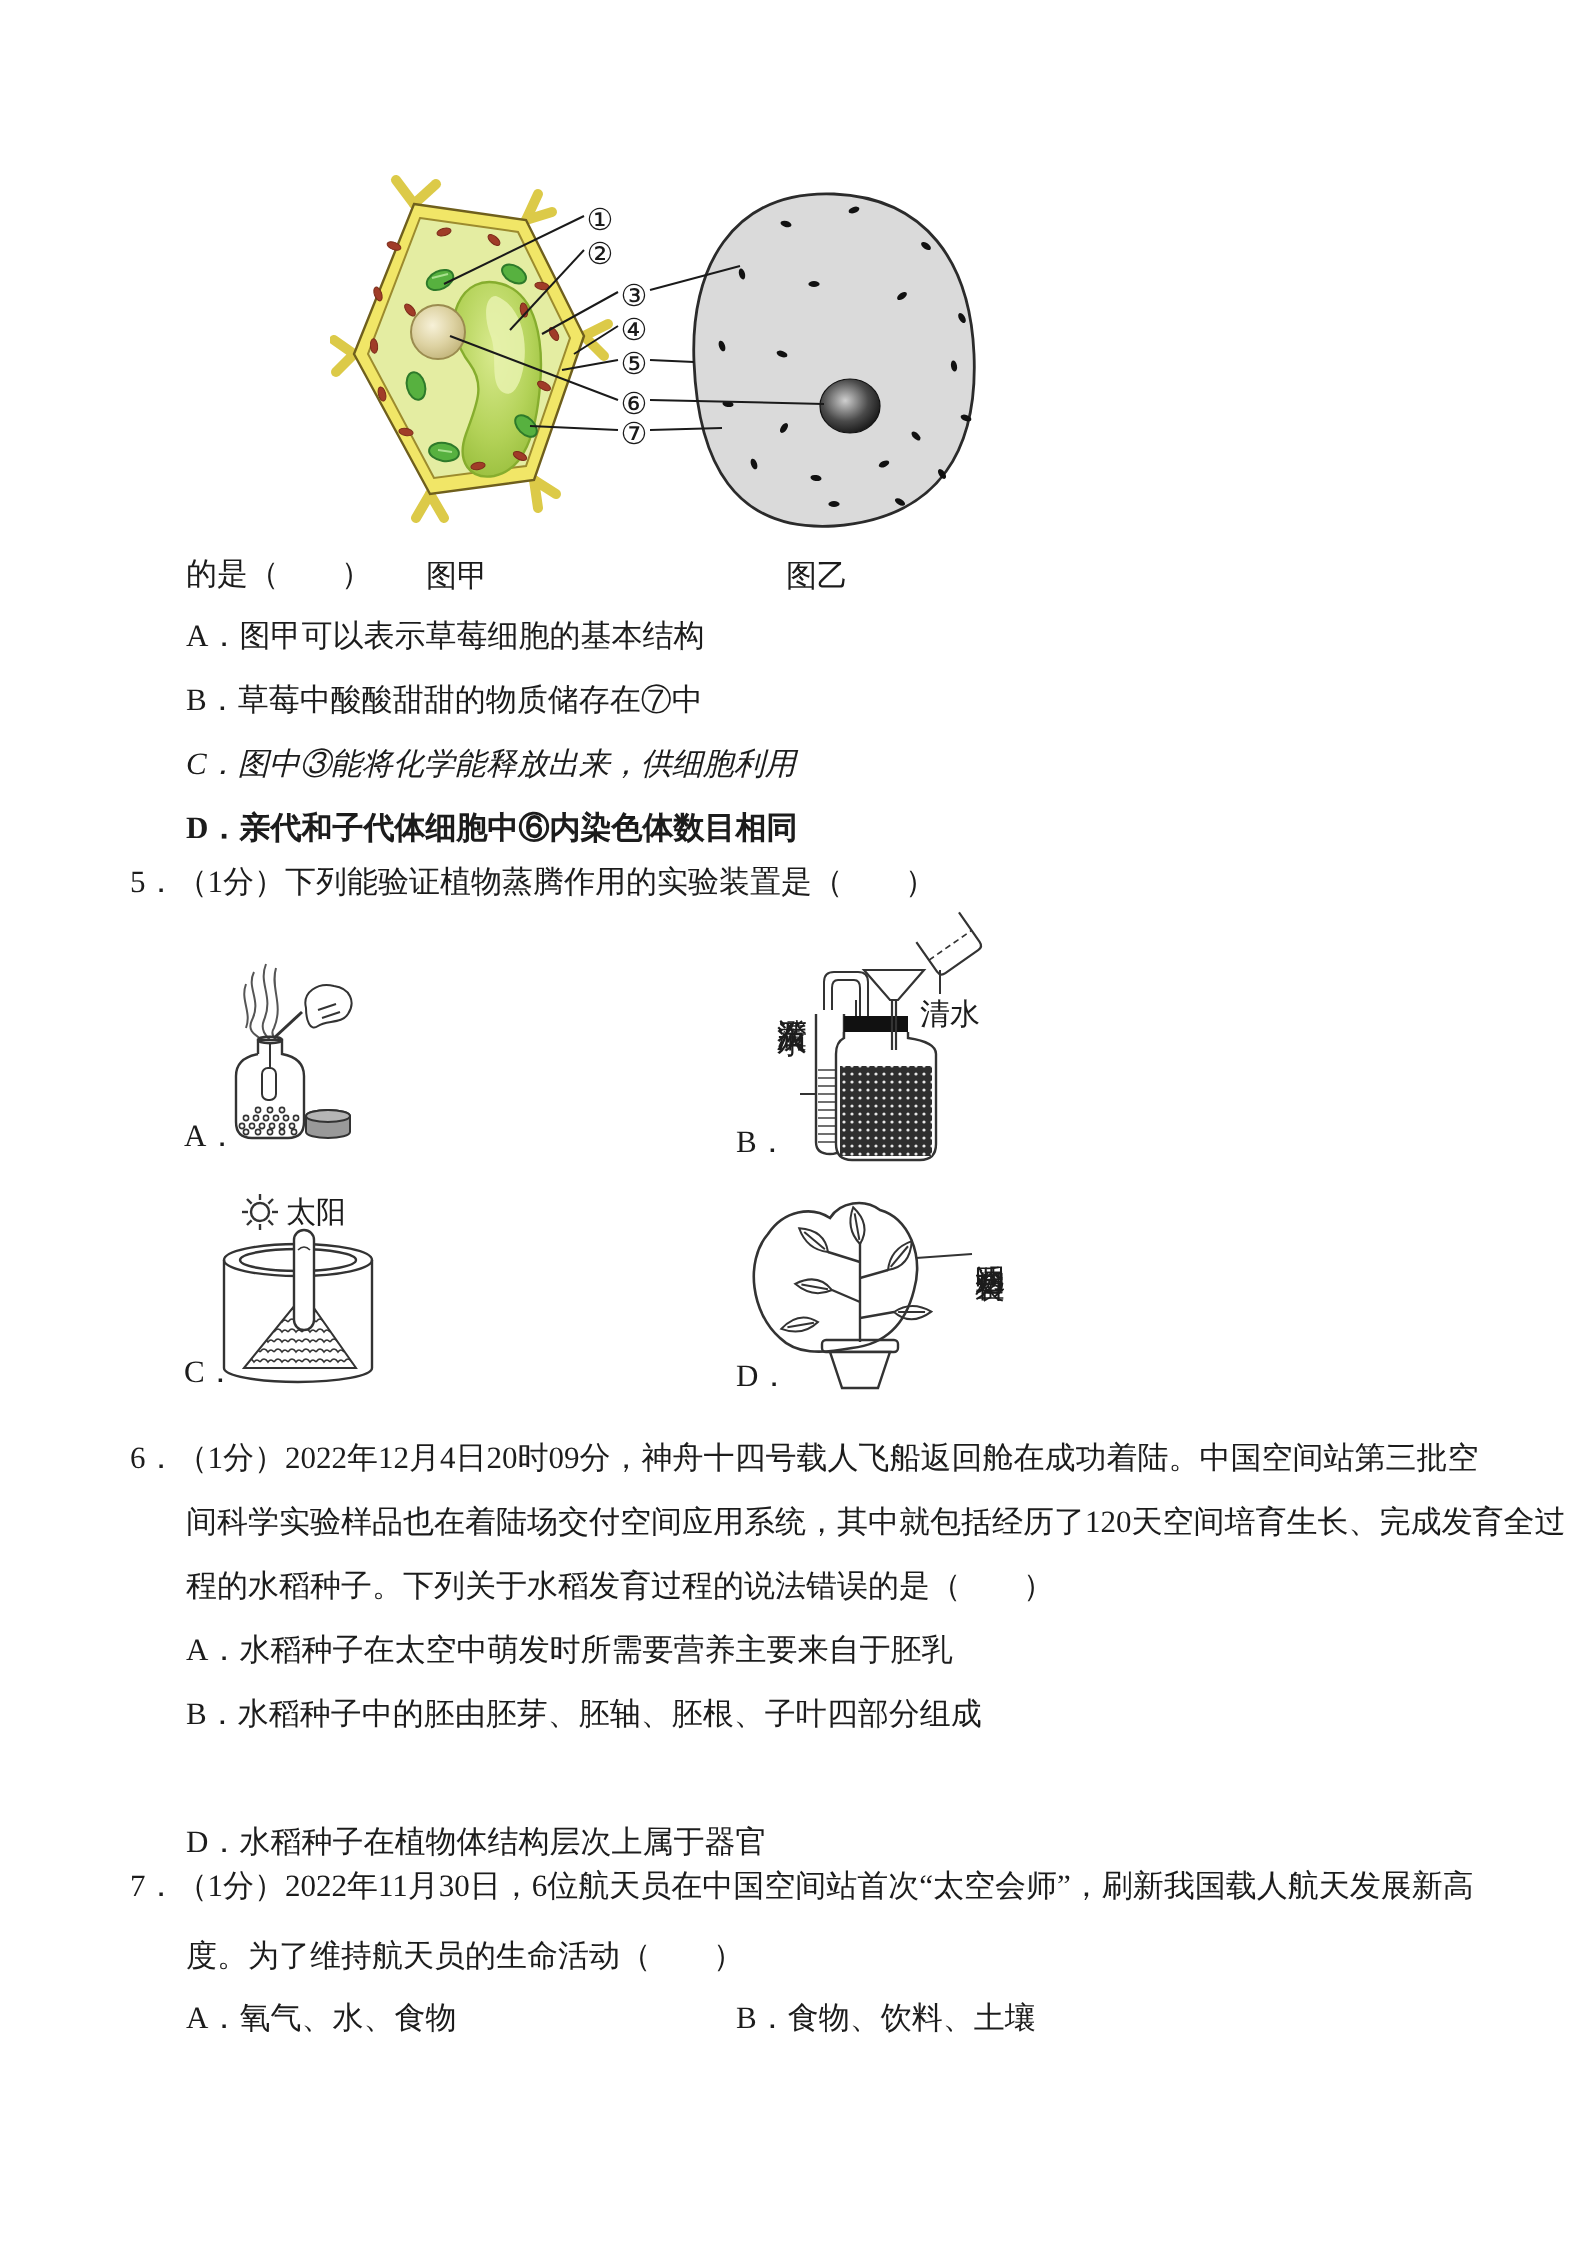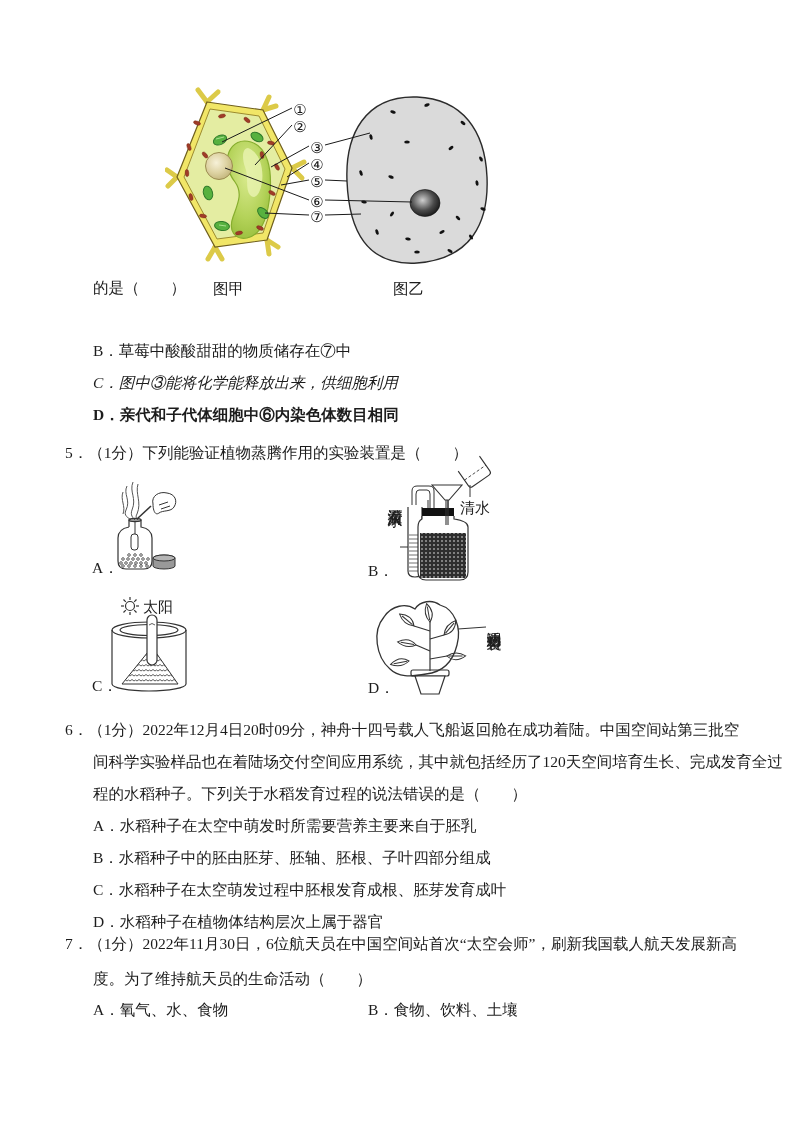--- a/index.html
+++ b/index.html
@@ -142,25 +142,26 @@
       <text x="152" y="102">⑤</text>
       <text x="152" y="122">⑥</text>
       <text x="152" y="137">⑦</text>
     </g>
   </svg>
 
   <div class="t" style="left:93px;top:278px;">的是（　　）</div>
   <div class="t" style="left:213px;top:279px;">图甲</div>
   <div class="t" style="left:393px;top:279px;">图乙</div>
 
+  <div class="t" style="left:93px;top:309px;">A．图甲可以表示草莓细胞的基本结构</div>
   <div class="t" style="left:93px;top:341px;">B．草莓中酸酸甜甜的物质储存在⑦中</div>
   <div class="t" style="left:93px;top:373px;font-style:italic;">C．图中③能将化学能释放出来，供细胞利用</div>
   <div class="t" style="left:93px;top:405px;font-weight:bold;">D．亲代和子代体细胞中⑥内染色体数目相同</div>
 
-  <div class="t" style="left:65px;top:432px;margin-top:11px;">5．（1分）下列能验证植物蒸腾作用的实验装置是（　　）</div>
+  <div class="t" style="left:65px;top:432px;">5．（1分）下列能验证植物蒸腾作用的实验装置是（　　）</div>
 
   <div class="dev" style="left:85px;top:458px;width:125px;height:116px;">
     <svg width="125" height="116" viewBox="0 0 125 116">
       <g stroke="#555" stroke-width="1" fill="none">
         <path d="M42,28 C38,36 46,42 41,52 C38,58 44,60 46,62"></path>
         <path d="M48,24 C44,34 52,40 47,52 C45,57 48,60 50,62"></path>
         <path d="M53,26 C50,36 57,44 52,56 C50,59 52,61 53,62"></path>
         <path d="M38,34 C35,42 41,48 38,56"></path>
       </g>
       <line x1="66" y1="48" x2="52" y2="61" stroke="#333" stroke-width="1.5"></line>
@@ -332,21 +333,20 @@
     </svg>
     <div class="vtext" style="left:126px;top:25px;">透明塑料袋</div>
     <div class="devlabel" style="left:8px;top:83px;">D．</div>
   </div>
 
   <div class="t" style="left:65px;top:720px;">6．（1分）2022年12月4日20时09分，神舟十四号载人飞船返回舱在成功着陆。中国空间站第三批空</div>
   <div class="t" style="left:93px;top:752px;">间科学实验样品也在着陆场交付空间应用系统，其中就包括经历了120天空间培育生长、完成发育全过</div>
   <div class="t" style="left:93px;top:784px;">程的水稻种子。下列关于水稻发育过程的说法错误的是（　　）</div>
   <div class="t" style="left:93px;top:816px;">A．水稻种子在太空中萌发时所需要营养主要来自于胚乳</div>
   <div class="t" style="left:93px;top:848px;">B．水稻种子中的胚由胚芽、胚轴、胚根、子叶四部分组成</div>
-  <div class="t" style="left:93px;top:880px;">C．水稻种子在太空萌发过程中胚根发育成根、胚芽发育成叶</div>
   <div class="t" style="left:93px;top:912px;">D．水稻种子在植物体结构层次上属于器官</div>
 
   <div class="t" style="left:65px;top:934px;">7．（1分）2022年11月30日，6位航天员在中国空间站首次“太空会师”，刷新我国载人航天发展新高</div>
   <div class="t" style="left:93px;top:969px;text-align:right;">度。为了维持航天员的生命活动（　　）</div>
   <div class="t" style="left:93px;top:1000px;">A．氧气、水、食物</div>
   <div class="t" style="left:368px;top:1000px;">B．食物、饮料、土壤</div>
 
 </div>
 
 </body></html>

